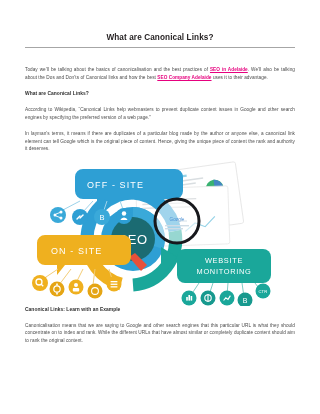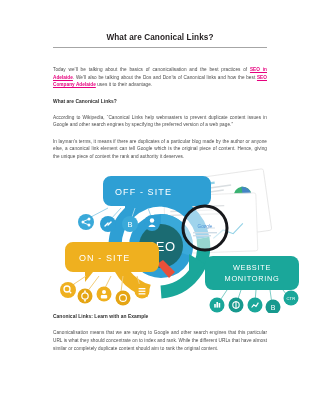--- a/index.html
+++ b/index.html
@@ -13,21 +13,21 @@
     overflow: hidden;
     font-family: "Liberation Sans", sans-serif;
     color: #3b3b3b;
     position: relative;
   }
   .page {
     width: 320px;
     height: 414px;
     background: #ffffff;
     box-sizing: border-box;
-    padding: 0 53px;
+    padding: 0 25px;
     position: relative;
   }
   .title-block {
     padding-top: 33px;
   }
   .doc-title {
     text-align: center;
     font-size: 8.2px;
     font-weight: bold;
     color: #231f20;

